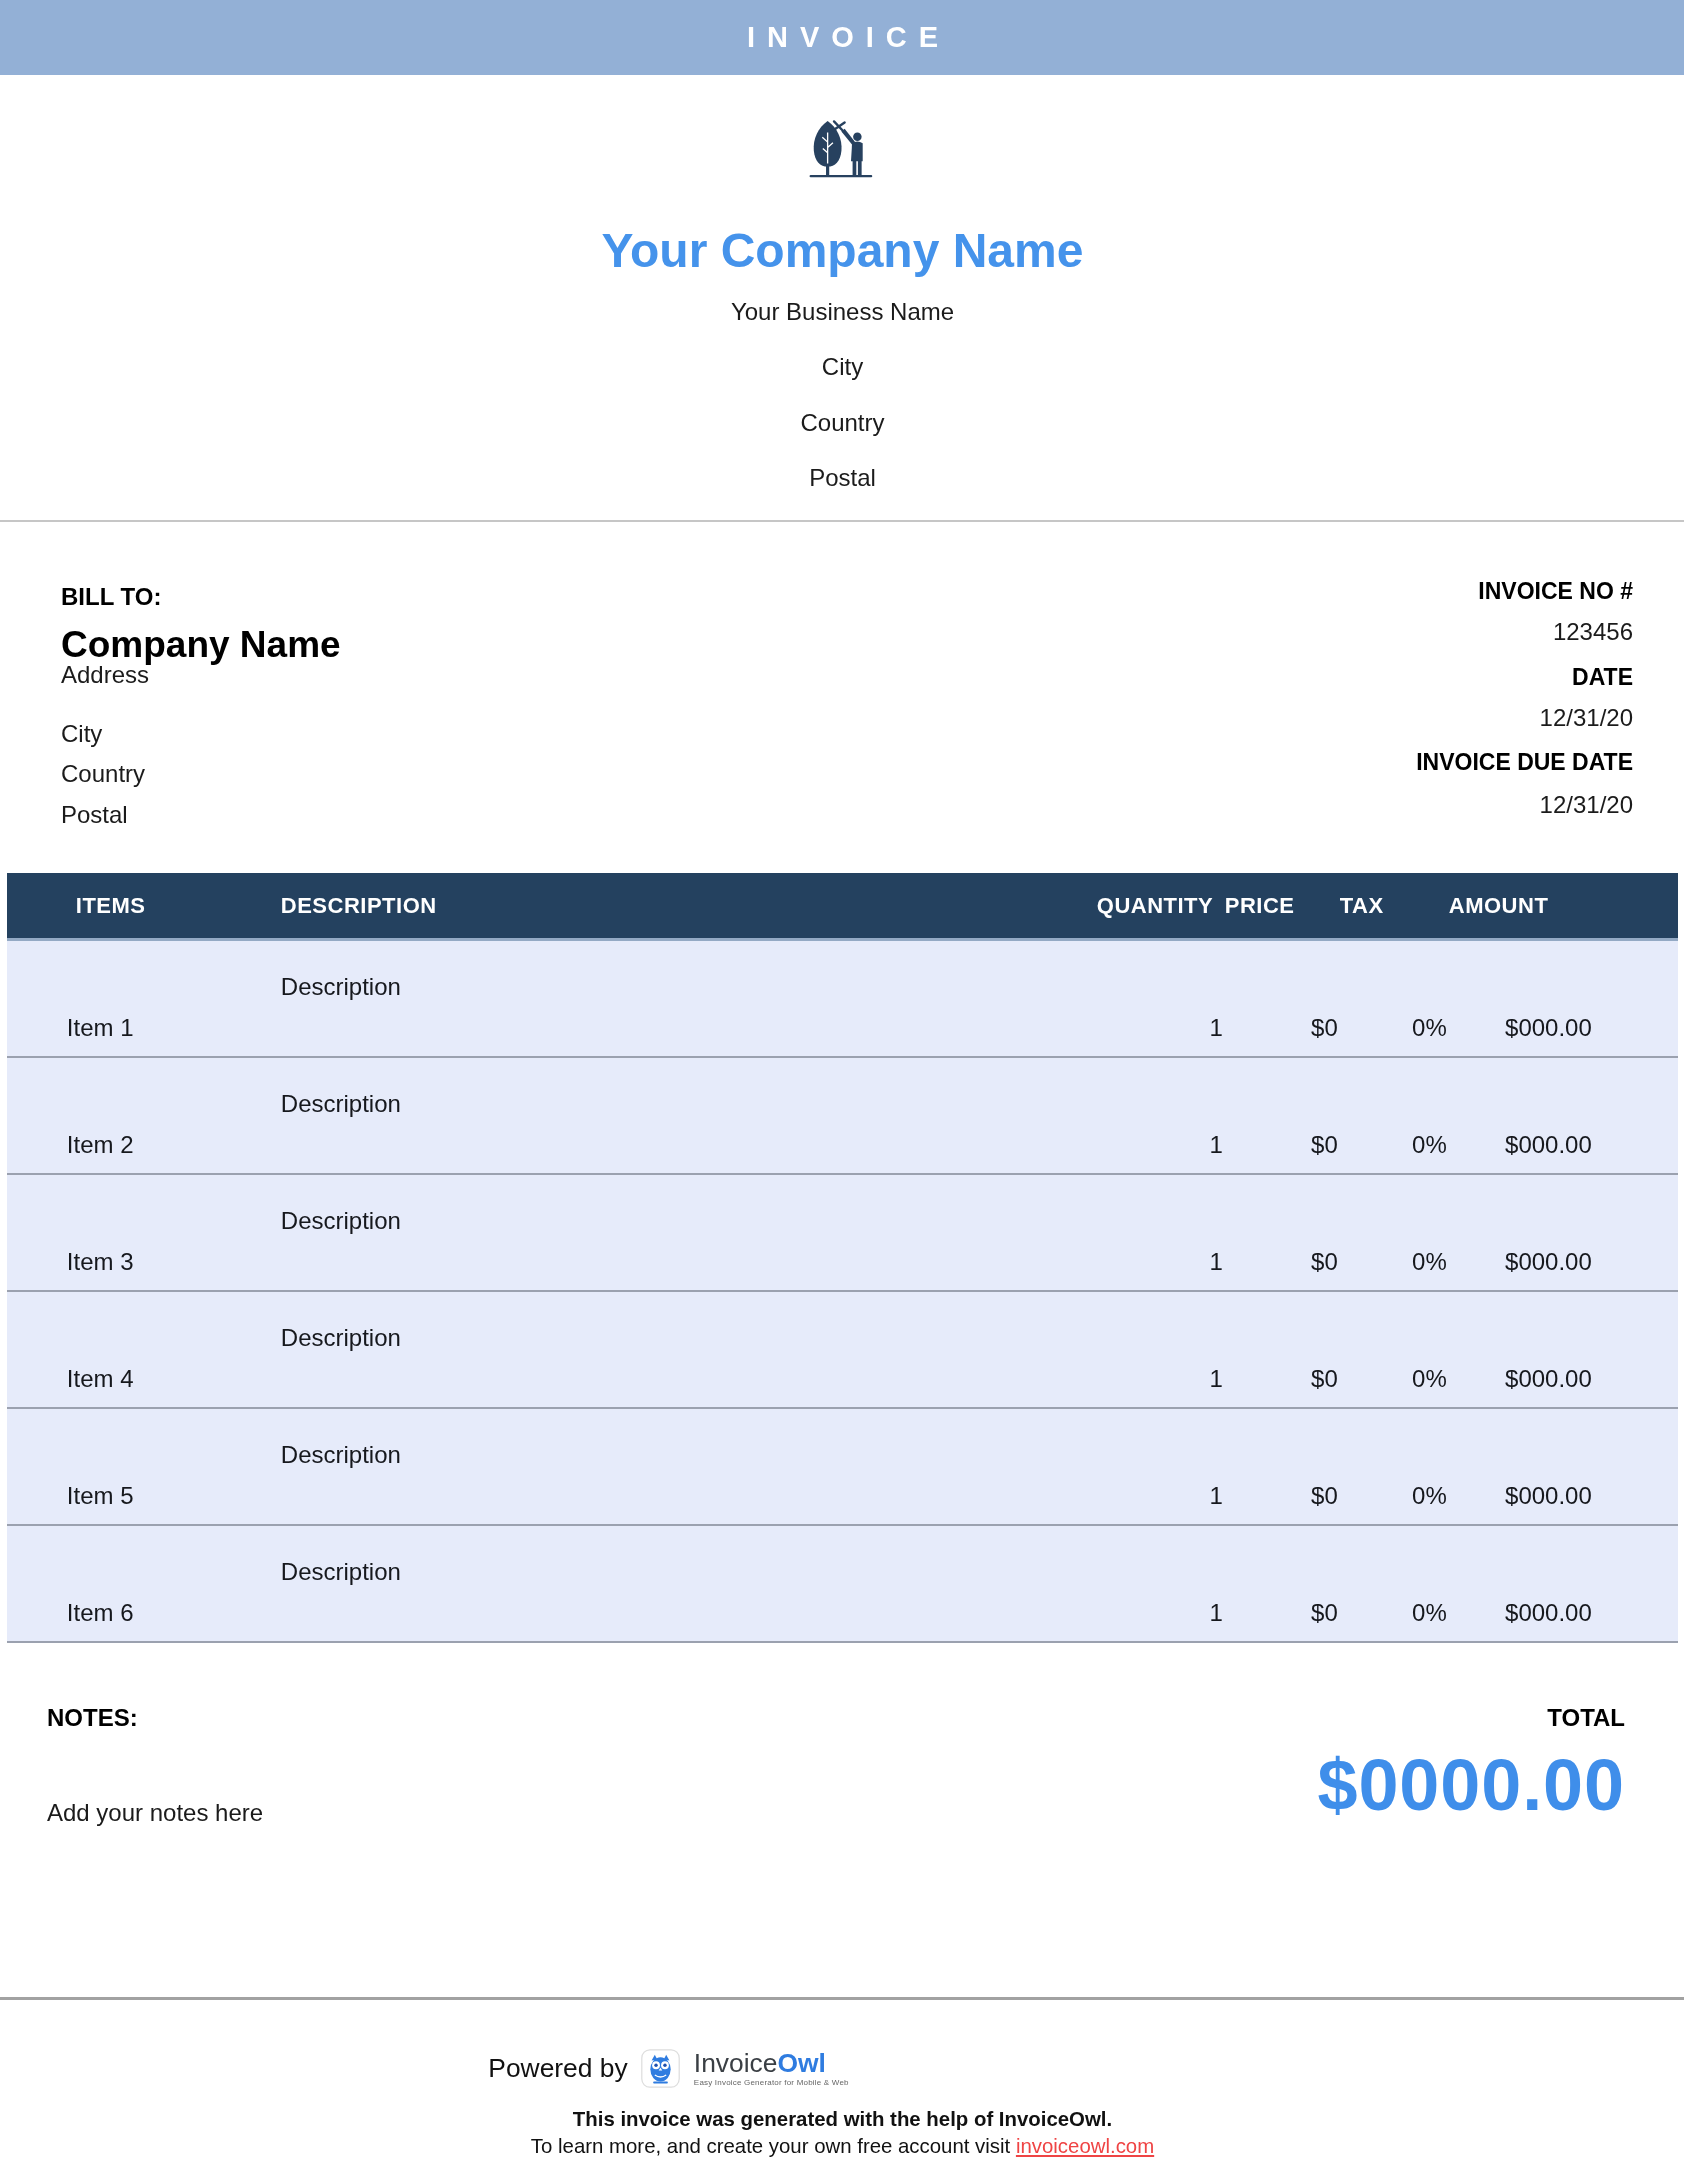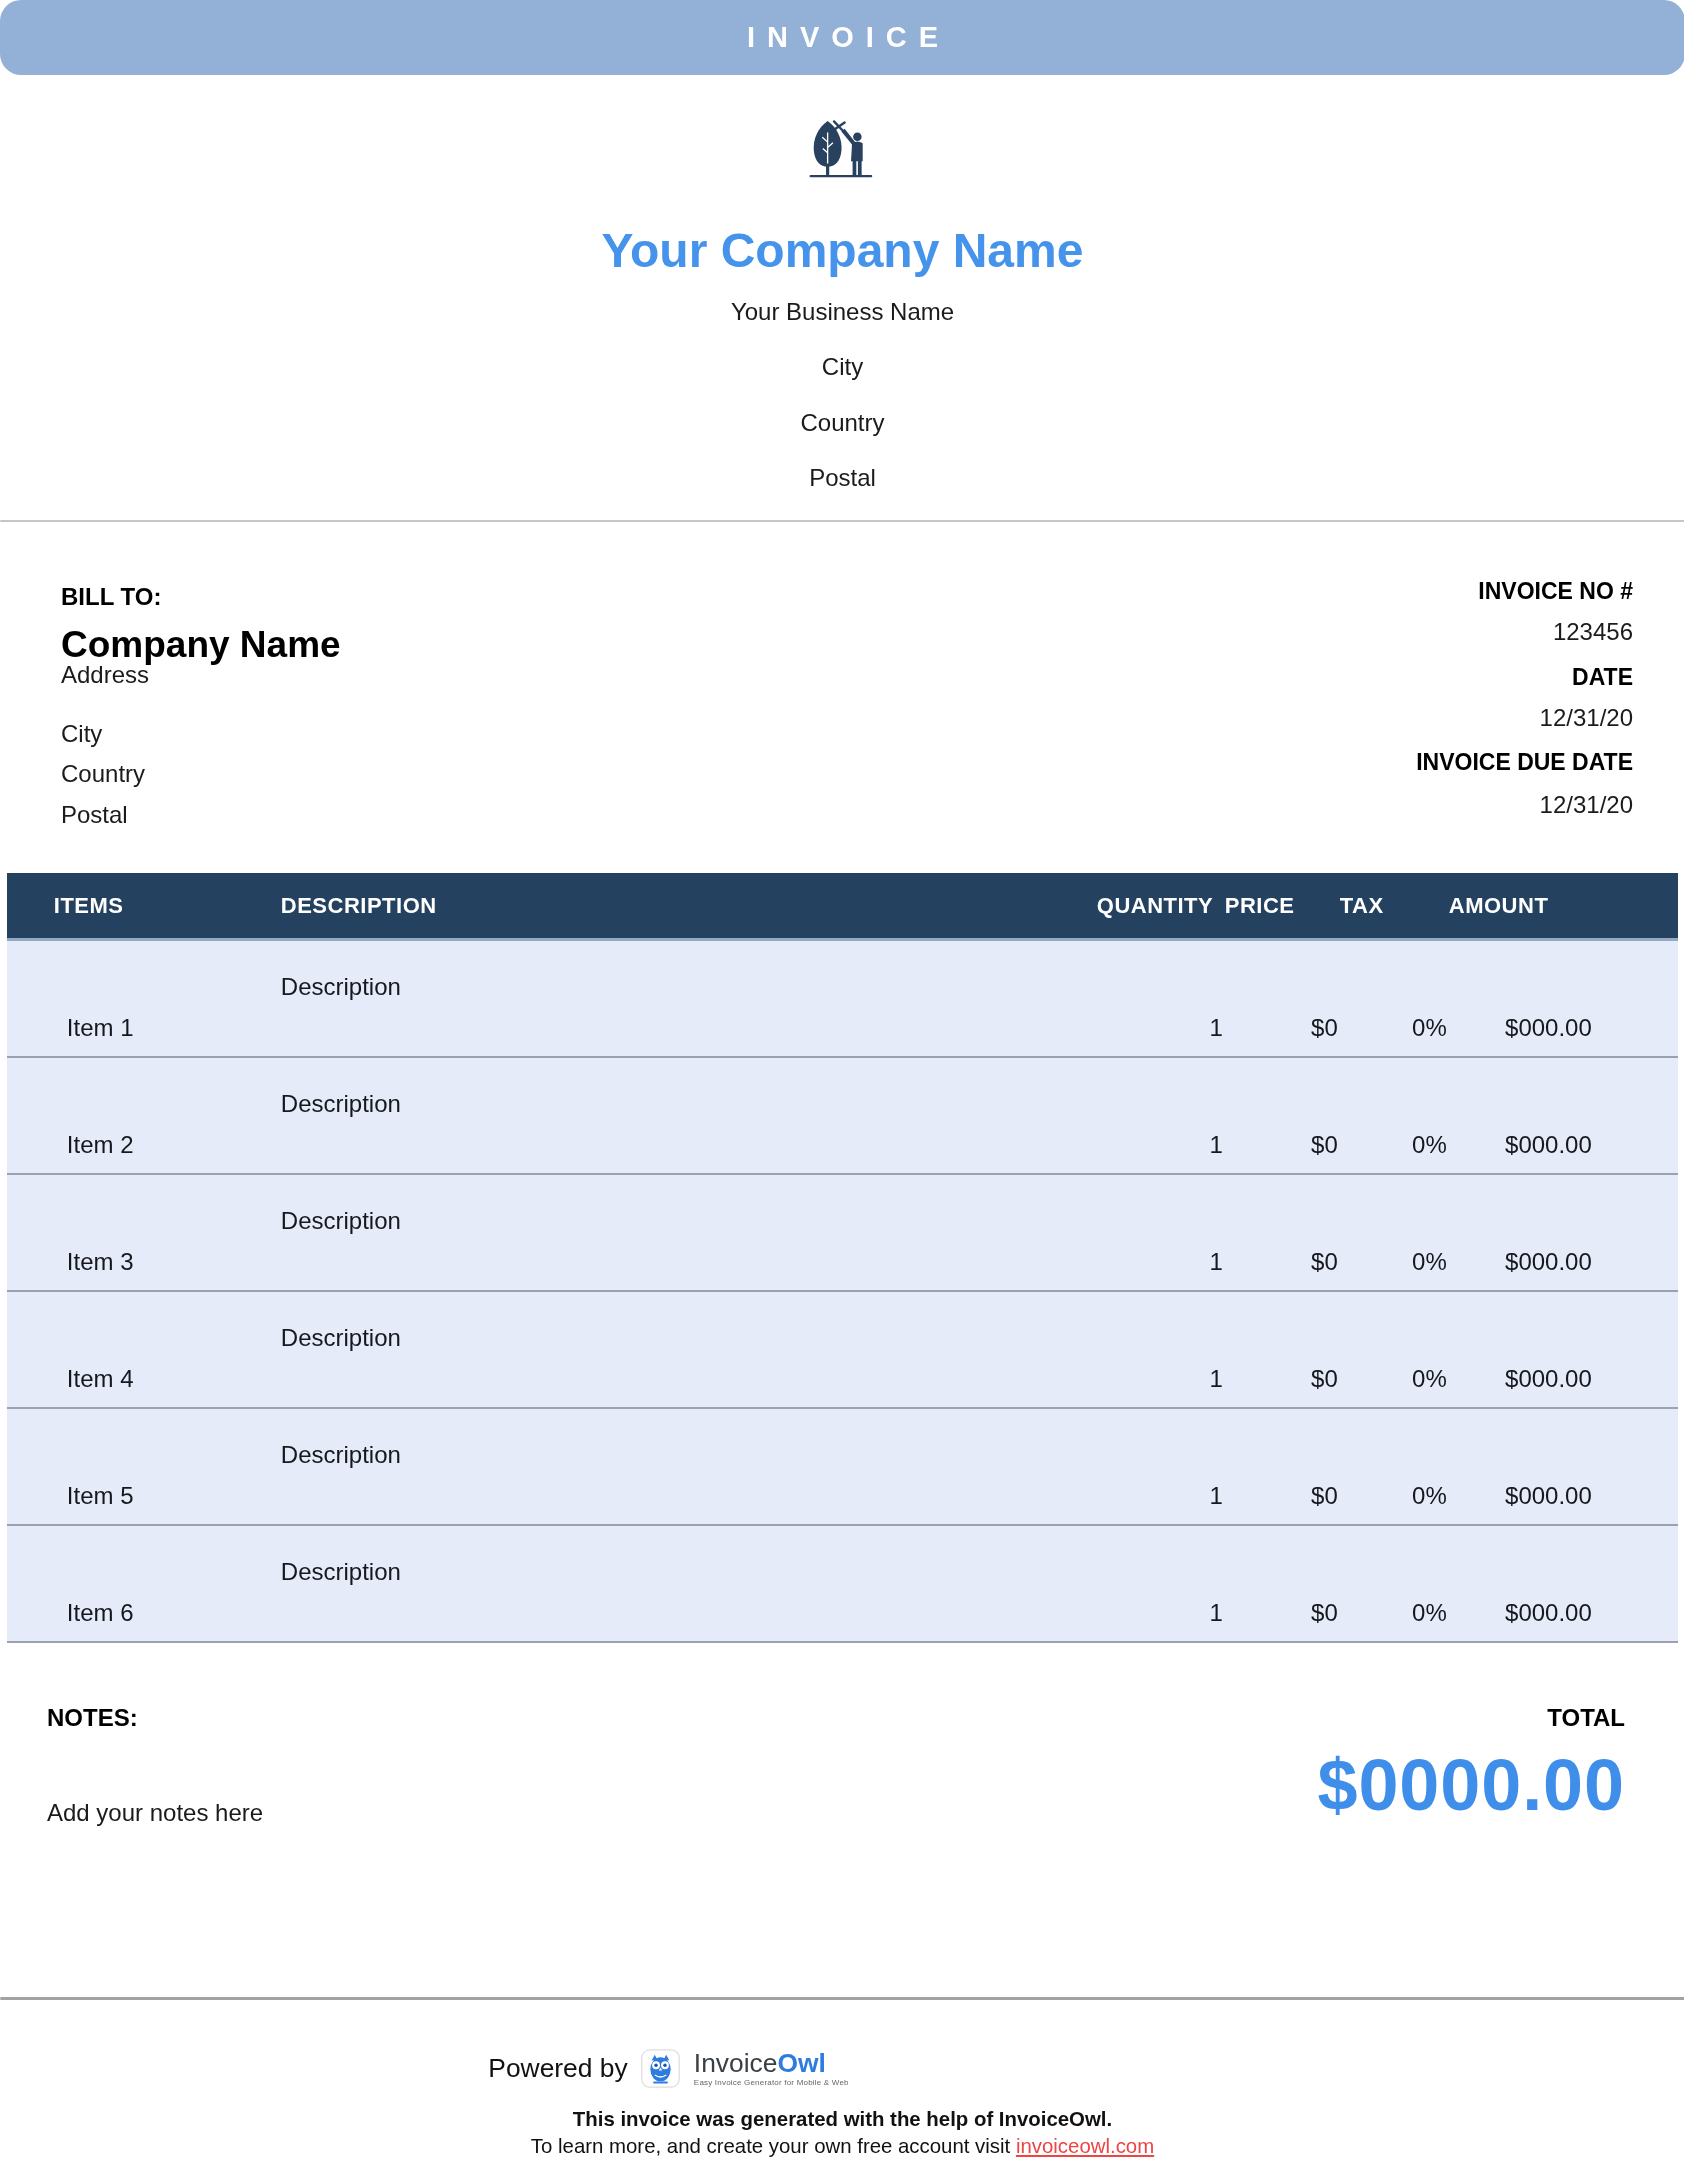--- a/index.html
+++ b/index.html
@@ -1,20 +1,20 @@
 <!DOCTYPE html>
 <html style="font-size:13.6px"><head>
 <meta charset="utf-8">
 <style>
   html,body{margin:0;padding:0;}
   body{
     width:1685px;height:2181px;position:relative;background:#ffffff;
     font-family:"Liberation Sans", sans-serif;color:#16181d;
   }
-  .abs{position:absolute;border-radius:21px;}
+  .abs{position:absolute;}
 
   
   .banner{top:0;left:0;width:1685px;height:75px;background:#93b0d6;
     display:flex;align-items:center;justify-content:center;}
   .banner span{color:#ffffff;font-size:29px;font-weight:bold;letter-spacing:12px;text-indent:12px;}
 
   
   .logo-wrap{top:116px;left:800px;width:85px;height:66px;}
 
   
@@ -37,21 +37,21 @@
   .meta-label{font-size:23px;font-weight:bold;color:#000;}
   .meta-value{font-size:24px;color:#1b1b1b;}
   .m0{top:578px;} .m1{top:618px;} .m2{top:664px;} .m3{top:704px;} .m4{top:749px;} .m5{top:791px;}
 
   
   table.items{position:absolute;top:873px;left:6.8px;width:1671px;
     border-collapse:collapse;table-layout:fixed;}
   table.items th{height:63px;background:#24415f;color:#ffffff;font-size:22px;
     font-weight:bold;letter-spacing:0.5px;border-bottom:3.4px solid #93a9c4;
     vertical-align:middle;text-align:left;}
-  th.c-items{padding-left:47px;}
+  th.c-items{padding-left:69px;}
   th.c-desc{padding-left:44px;}
   th.c-num{text-align:right;}
   th.c-amount{text-align:right;padding-right:80px;}
   table.items td{height:117px;background:#e6ebfa;border-bottom:2.6px solid #9ba1af;
     font-size:24px;color:#16181d;vertical-align:top;box-sizing:border-box;}
   td.cell-item{padding-left:60px;padding-top:73px;}
   td.cell-desc{padding-left:44px;padding-top:32px;}
   td.cell-num{text-align:right;padding-top:73px;}
   td.cell-amount{text-align:right;padding-right:86px;padding-top:73px;}
 

